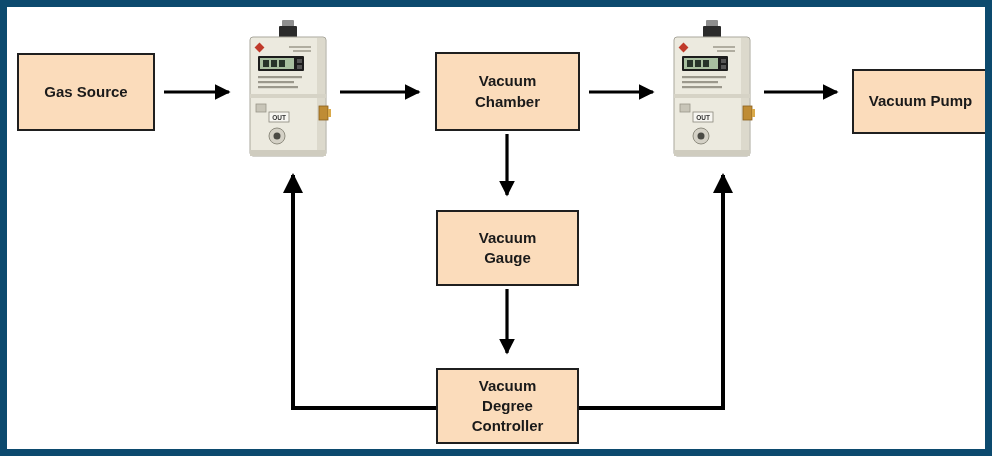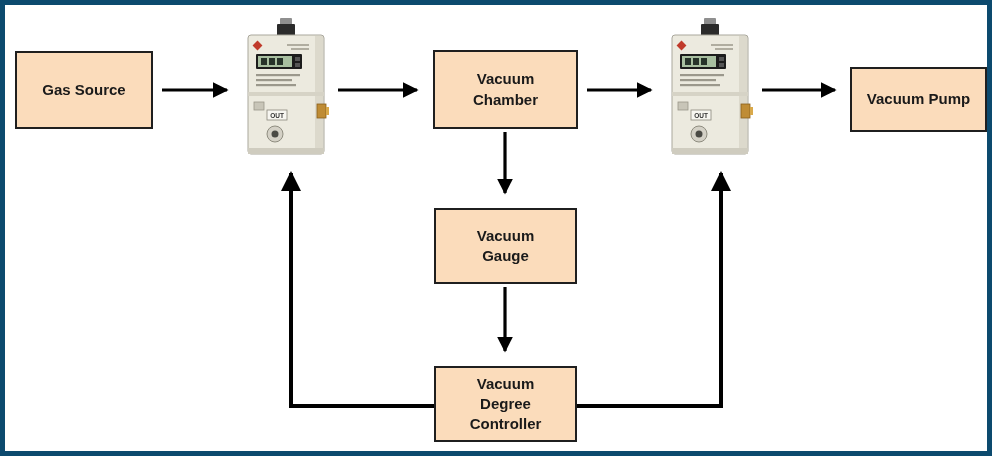--- a/index.html
+++ b/index.html
@@ -1,20 +1,20 @@
 <!DOCTYPE html>
 <html style="--node-fill: #FBDCBB; --node-border: #1F1F1F; --arrow: #000000; --background: #FFFFFF;"><head>
 <meta charset="utf-8">
 <style>
   html,body{margin:0;padding:0;background:#e8e8e8;}
   .canvas{
     position:relative;
     width:992px;height:456px;
     background:var(--background,#fff);
-    border:5px solid #0c4a6e;
+    border:7px solid #0c4a6e;
     box-sizing:border-box;
     font-family:"Liberation Sans",sans-serif;
     overflow:hidden;
   }
   .wires{position:absolute;left:0;top:0;}
   .node{
     position:absolute;
     box-sizing:border-box;
     background:var(--node-fill,#fbdcbb);
     border:2px solid var(--node-border,#1f1f1f);

